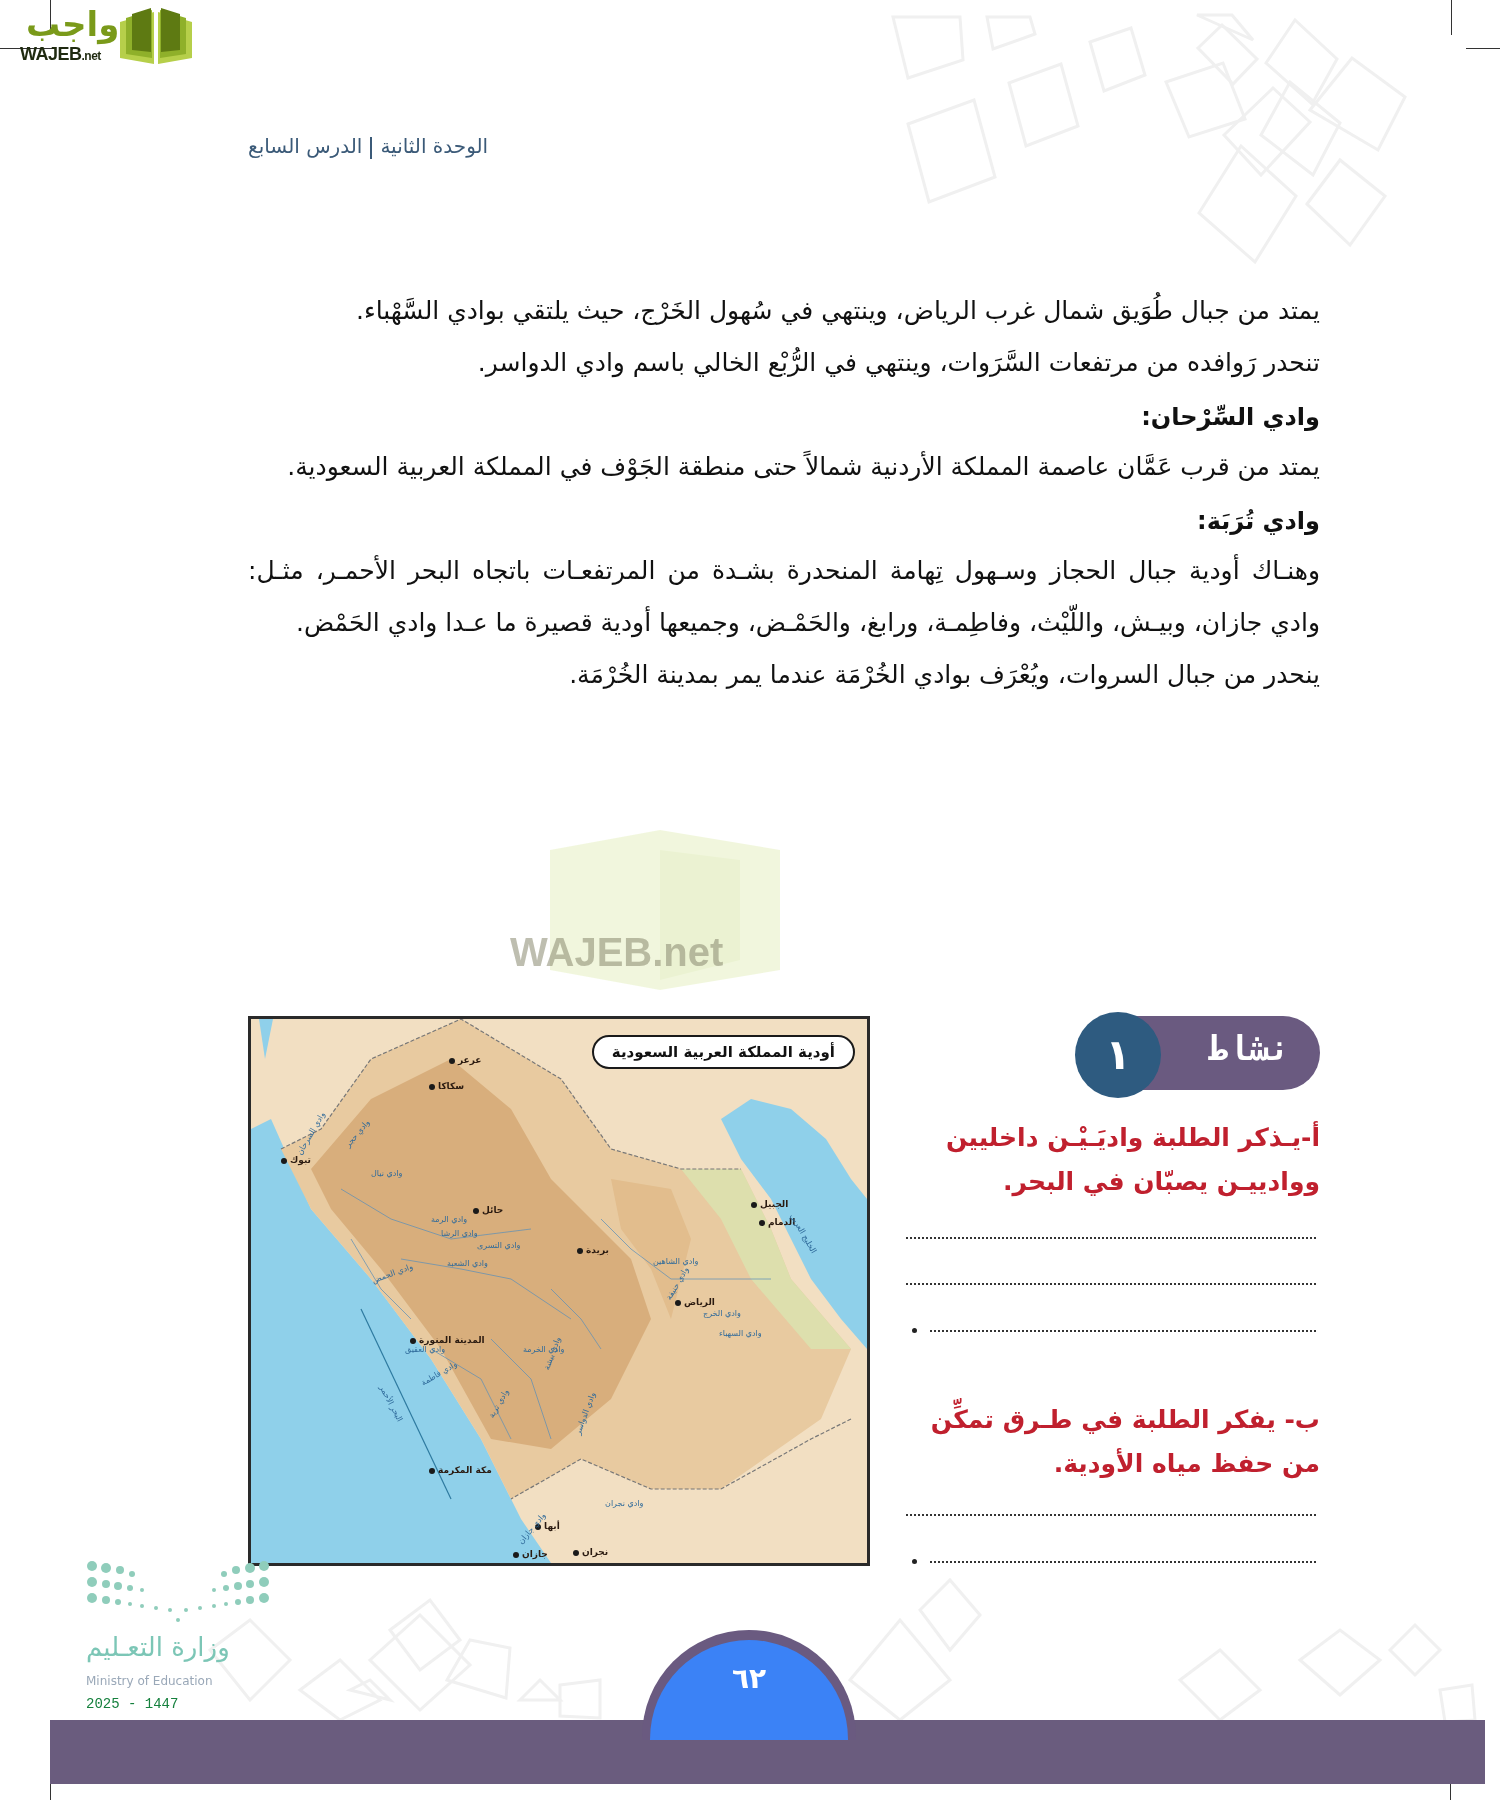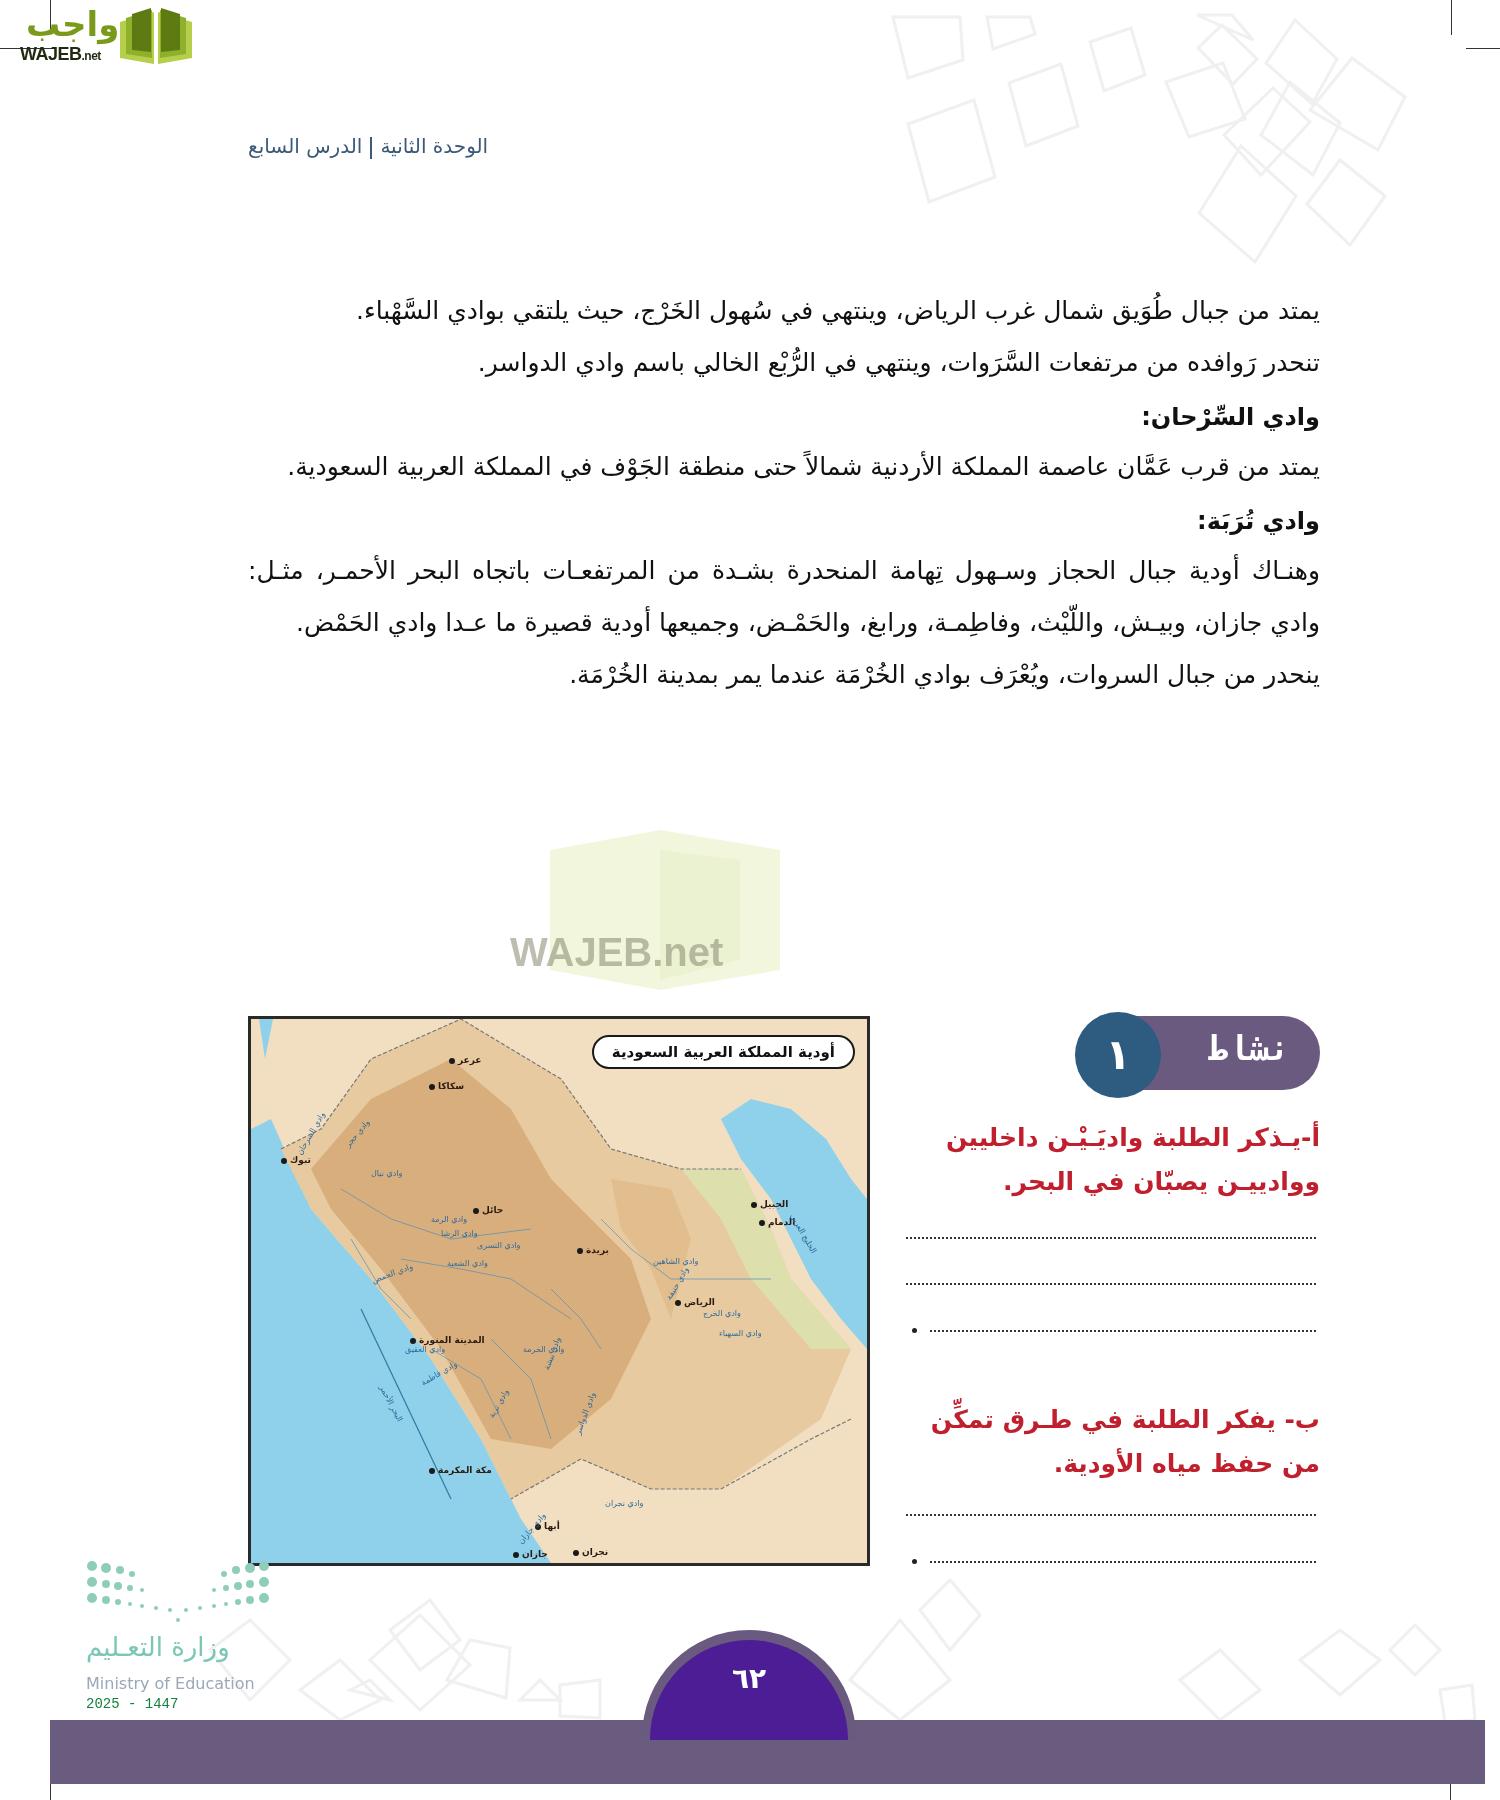--- a/index.html
+++ b/index.html
@@ -45,25 +45,25 @@
   .pill-label span { position: absolute; right: 30px; top: 12px; font-family: Liberation Mono, monospace; font-size: 34px; font-weight: bold; color: #fff; }
   .pill-num { position: absolute; left: 0; top: 0; width: 86px; height: 86px; border-radius: 50%; background: #2e5b80; color: #fff; font-family: "DejaVu Sans", sans-serif; font-size: 42px; font-weight: bold; text-align: center; line-height: 86px; }
 
   .task { position: absolute; left: 900px; width: 420px; direction: rtl; font-family: "DejaVu Sans", sans-serif; font-size: 25px; font-weight: bold; color: #c0202e; line-height: 44px; }
   .answer-line { position: absolute; left: 906px; width: 410px; height: 0; border-top: 2px dotted #333; }
   .answer-dot { position: absolute; width: 5px; height: 5px; background: #222; border-radius: 50%; }
 
   
   .moe { position: absolute; left: 86px; top: 1560px; width: 200px; height: 150px; }
   .moe-ar { position: absolute; left: 0; top: 72px; direction: rtl; width: 180px; text-align: left; font-family: "DejaVu Sans", sans-serif; font-size: 26px; color: #7cc6b6; }
-  .moe-en { position: absolute; left: 0; top: 114px; font-family: "DejaVu Sans", sans-serif; font-size: 16px; color: #9aa8b8; white-space: nowrap; }
+  .moe-en { position: absolute; left: 0; top: 114px; font-family: "DejaVu Sans", sans-serif; font-size: 12px; color: #9aa8b8; white-space: nowrap; }
   .moe-year { position: absolute; left: 0; top: 136px; font-family: Liberation Mono, monospace; font-size: 14px; color: #15803d; }
 
   .page-tab { position: absolute; left: 642px; top: 1630px; width: 214px; height: 110px; border-radius: 107px 107px 0 0; background: #6a5a80; }
-  .page-tab-inner { position: absolute; left: 8px; top: 10px; width: 198px; height: 100px; border-radius: 99px 99px 0 0; background: #4c1d95; }
+  .page-tab-inner { position: absolute; left: 8px; top: 10px; width: 198px; height: 100px; border-radius: 99px 99px 0 0; background: #3b82f6; }
   .page-num { position: absolute; left: 0; width: 198px; top: 22px; text-align: center; font-family: "DejaVu Sans", sans-serif; font-size: 28px; font-weight: bold; color: #fff; }
   .footer-band { position: absolute; left: 50px; top: 1720px; width: 1435px; height: 64px; background: #6a5c7e; }
 </style>
 </head>
 <body>
 
 <svg class="bg-deco" width="1500" height="1800" viewBox="0 0 1500 1800">
   <g fill="none" stroke="#f0f0f0" stroke-width="3">
     <polygon points="893,17 960,17 963,60 908,78"></polygon>
     <polygon points="987,17 1030,17 1035,34 993,49"></polygon>

